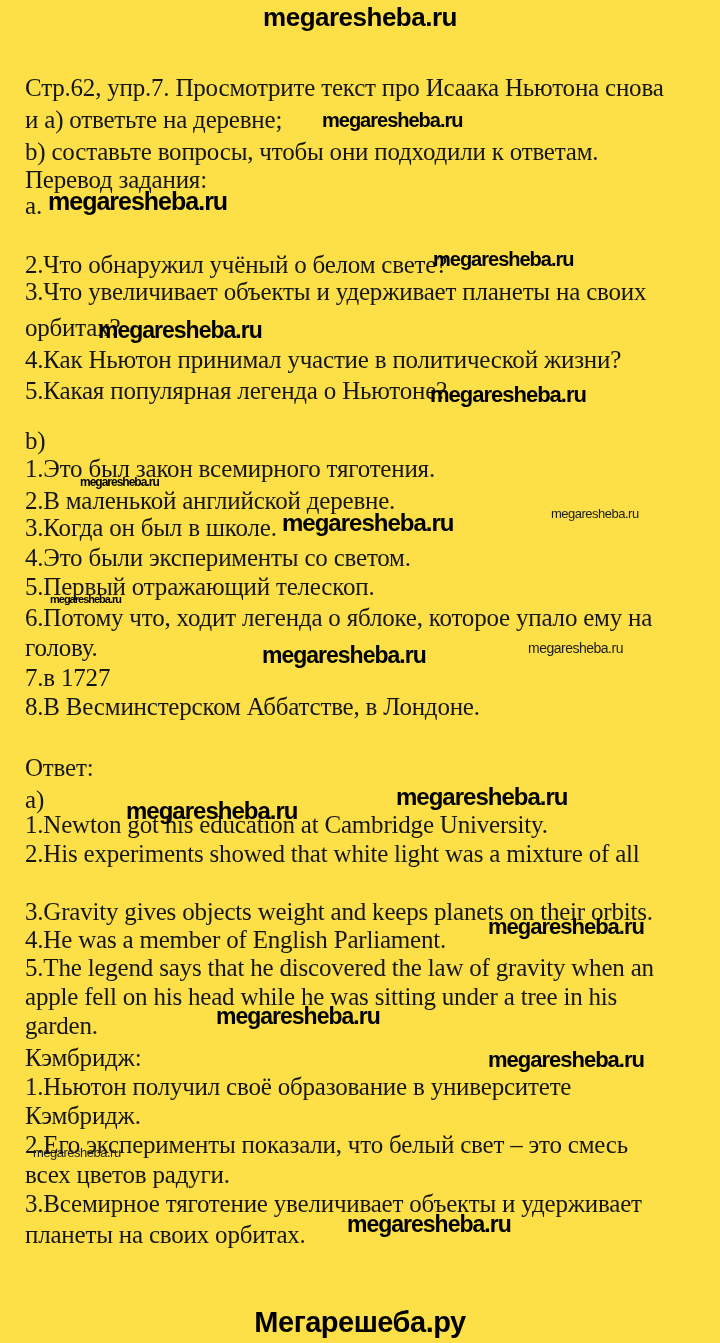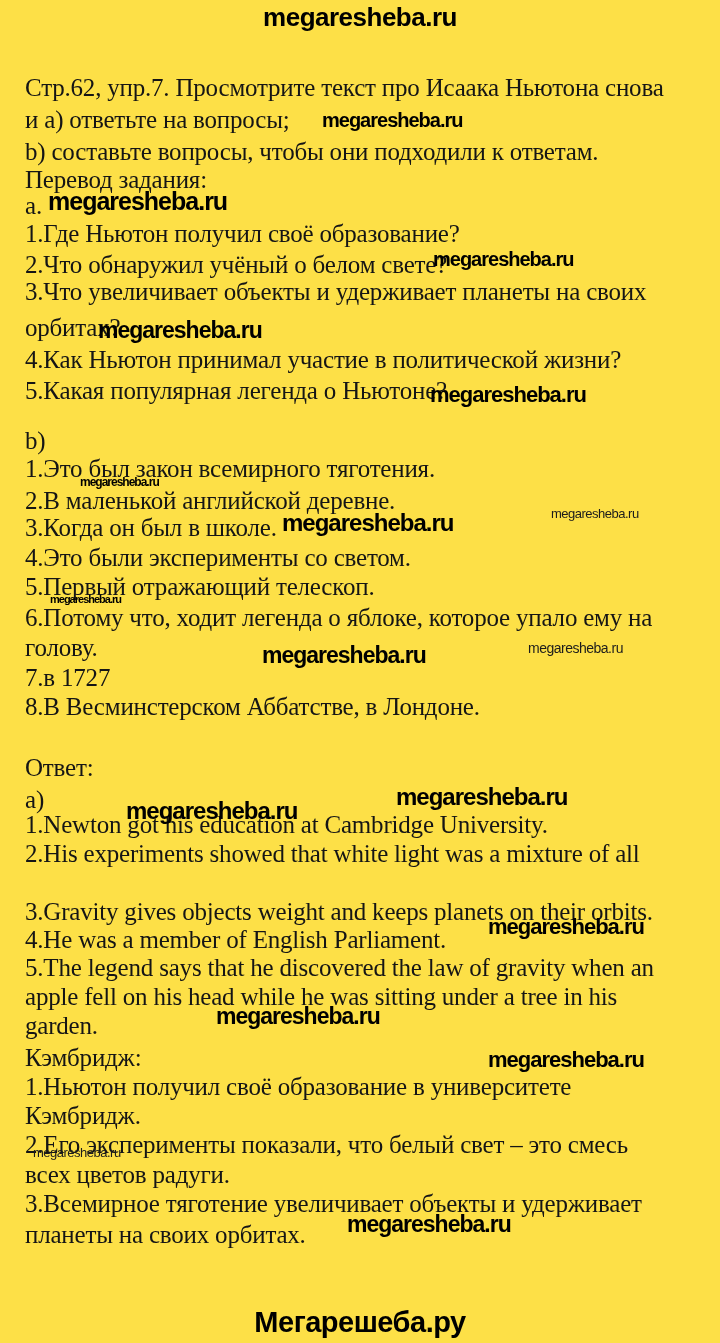--- a/index.html
+++ b/index.html
@@ -48,26 +48,25 @@
 </head>
 <body>
 
 <div class="page">
 
   <div class="site-head">megaresheba.ru</div>
 
   <div class="ln" style="top:74px">
     <span class="b">Стр.62, упр.7.</span><span> Просмотрите текст про Исаака Ньютона снова</span>
   </div>
-  <div class="ln" style="top:106px">и а) ответьте на вопросы;</div>
+  <div class="ln" style="top:106px">и а) ответьте на деревне;</div>
   <div class="ln" style="top:138px">b) составьте вопросы, чтобы они подходили к ответам.</div>
   <div class="ln b" style="top:166px">Перевод задания:</div>
 
   <div class="ln" style="top:192px">а.</div>
-  <div class="ln" style="top:220px">1.Где Ньютон получил своё образование?</div>
   <div class="ln" style="top:251px">2.Что обнаружил учёный о белом свете?</div>
   <div class="ln" style="top:278px">3.Что увеличивает объекты и удерживает планеты на своих</div>
   <div class="ln" style="top:314px">орбитах?</div>
   <div class="ln" style="top:346px">4.Как Ньютон принимал участие в политической жизни?</div>
   <div class="ln" style="top:377px">5.Какая популярная легенда о Ньютоне?</div>
 
   <div class="ln" style="top:427px">b)</div>
   <div class="ln" style="top:455px">1.Это был закон всемирного тяготения.</div>
   <div class="ln" style="top:487px">2.В маленькой английской деревне.</div>
   <div class="ln" style="top:514px">3.Когда он был в школе.</div>

